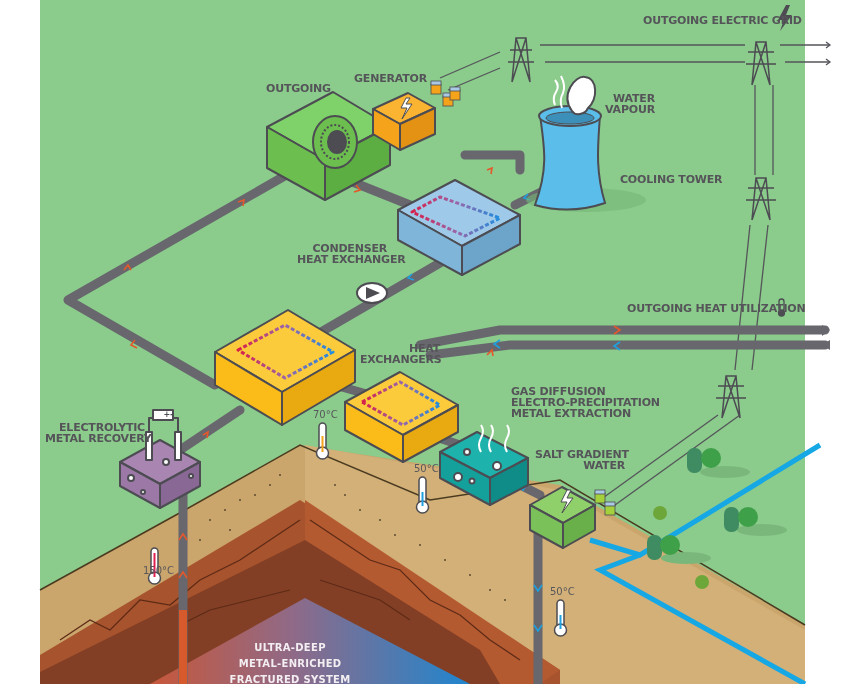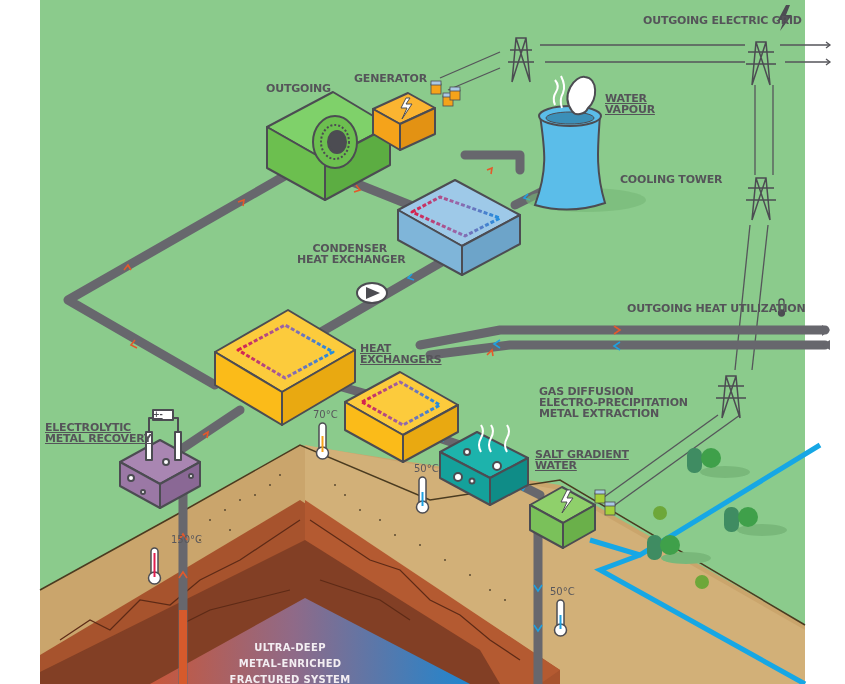--- a/index.html
+++ b/index.html
@@ -1,19 +1,19 @@
 <!DOCTYPE html>
 <html><head>
   <meta charset="utf-8">
   <style>
     html, body { margin: 0; padding: 0; background: #ffffff; }
     body { width: 845px; height: 684px; position: relative; overflow: hidden; font-family: "DejaVu Sans", sans-serif; }
     #stage { position: absolute; left: 0; top: 0; width: 845px; height: 684px; }
     .lbl { position: absolute; font-family: "DejaVu Sans", sans-serif; font-weight: bold; color: #555459; font-size: 11px; line-height: 11px; letter-spacing: -0.2px; white-space: nowrap; }
-    .lbl.c { text-align: left; text-decoration: underline; }
+    .lbl.c { text-align: right; }
     .lbl.r { text-align: right; margin-top: 25px; }
     .temp { position: absolute; font-family: "DejaVu Sans", sans-serif; color: #58575c; font-size: 10px; }
     .deep { position: absolute; font-family: "DejaVu Sans", sans-serif; font-weight: bold; color: #f3eef2; font-size: 10px; line-height: 16px; text-align: center; letter-spacing: 0.3px; }
   </style>
 </head>
 <body>
 
 <svg id="stage" viewBox="0 0 845 684" xmlns="http://www.w3.org/2000/svg">
   <defs>
     <linearGradient id="deepGrad" x1="0" y1="0" x2="1" y2="0">
@@ -309,36 +309,36 @@
 <div class="lbl" style="left:620px;top:174px;">COOLING TOWER</div>
 <div class="lbl r" style="left:297px;top:218px;width:90px;">
   <div>CONDENSER</div>
   <div>HEAT EXCHANGER</div>
 </div>
 <div class="lbl" style="left:627px;top:303px;">OUTGOING HEAT UTILIZATION</div>
 <div class="lbl c" style="left:360px;top:343px;width:80px;">
   <div>HEAT</div>
   <div>EXCHANGERS</div>
 </div>
-<div class="lbl" style="left:511px;top:386px;margin-left:28px;">
+<div class="lbl" style="left:511px;top:386px;">
   <div>GAS DIFFUSION</div>
   <div>ELECTRO-PRECIPITATION</div>
   <div>METAL EXTRACTION</div>
 </div>
 <div class="lbl c" style="left:45px;top:422px;width:100px;">
   <div>ELECTROLYTIC</div>
   <div>METAL RECOVERY</div>
 </div>
 <div class="lbl c" style="left:535px;top:449px;width:90px;">
   <div>SALT GRADIENT</div>
   <div>WATER</div>
 </div>
 <div class="lbl c" style="left:153px;top:409px;width:20px;font-size:8px;color:#4c4c52;">+-</div>
 
-<div class="temp" style="left:143px;top:534px;margin-left:28px;">150°C</div>
+<div class="temp" style="left:143px;top:565px;">150°C</div>
 <div class="temp" style="left:313px;top:409px;">70°C</div>
 <div class="temp" style="left:414px;top:463px;">50°C</div>
 <div class="temp" style="left:550px;top:586px;">50°C</div>
 
 <div class="deep" style="left:225px;top:640px;width:130px;">
   <div>ULTRA-DEEP</div>
   <div>METAL-ENRICHED</div>
   <div>FRACTURED SYSTEM</div>
 </div>
 

